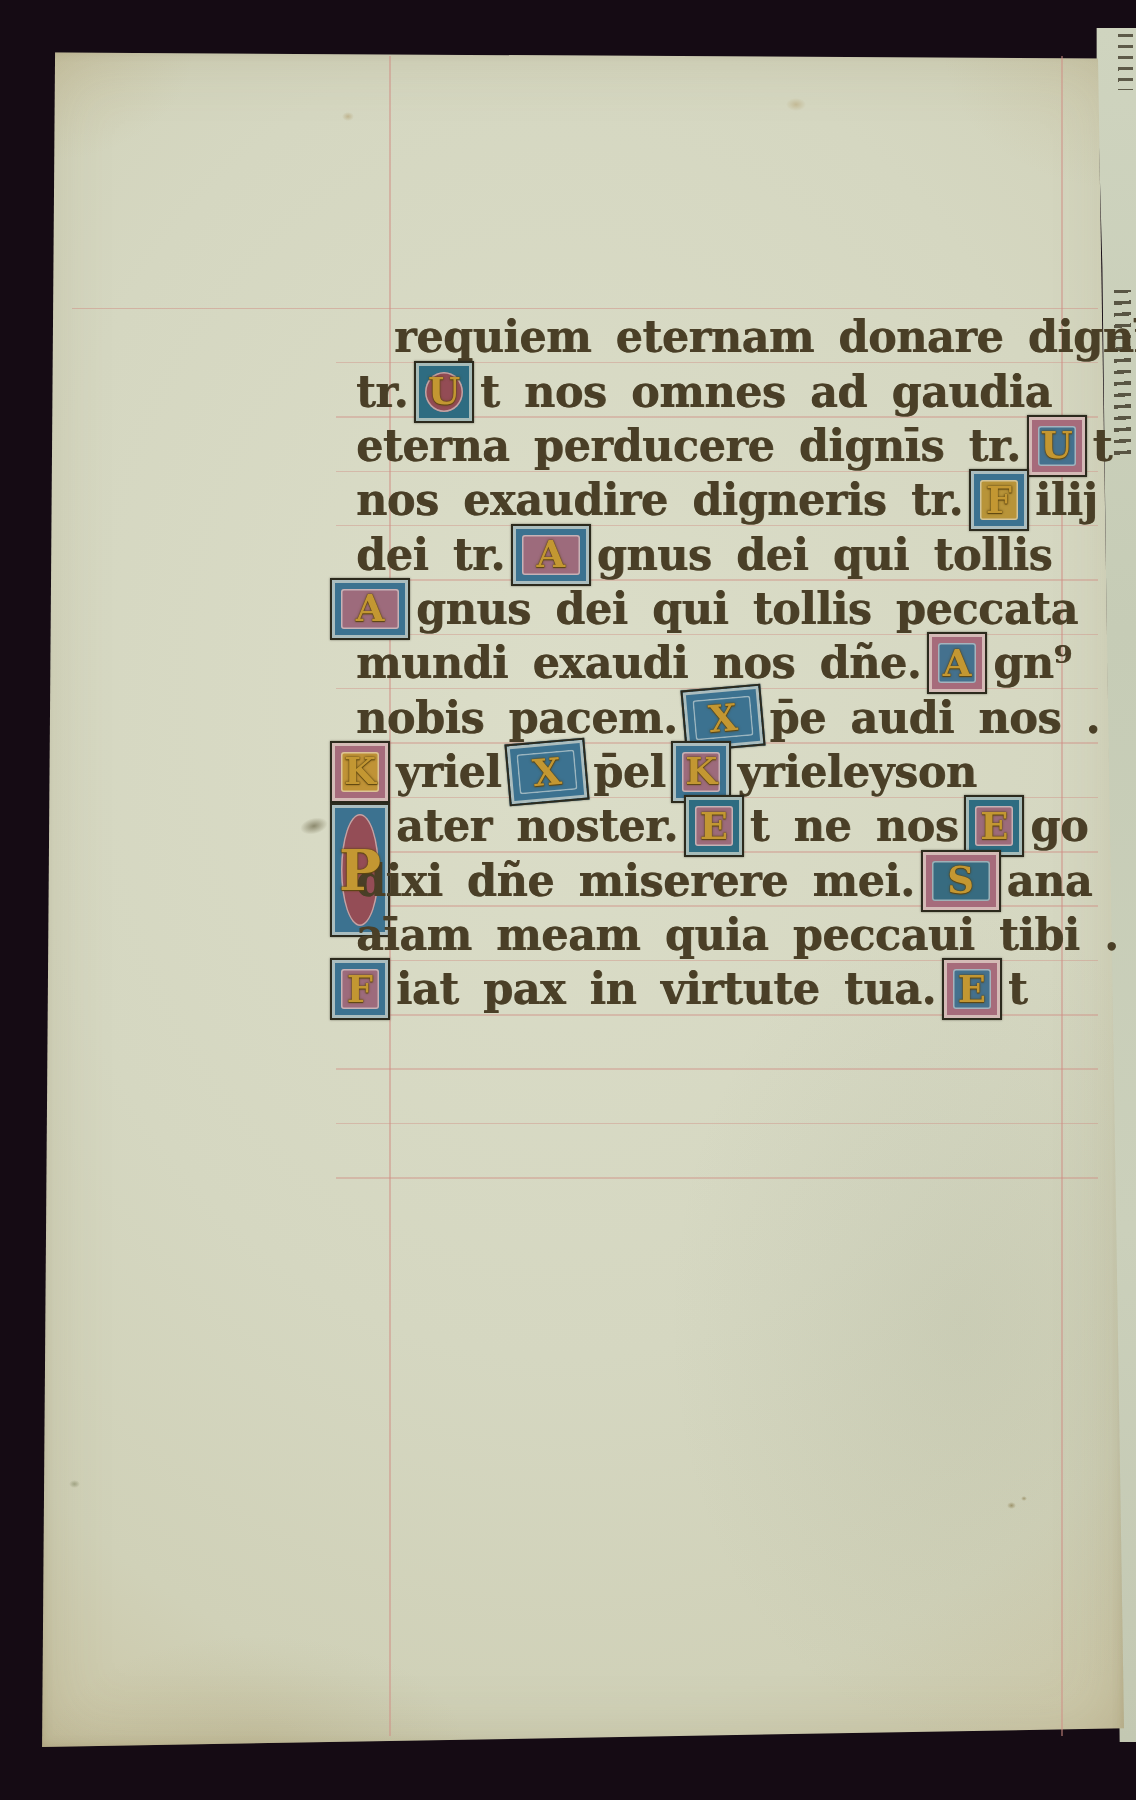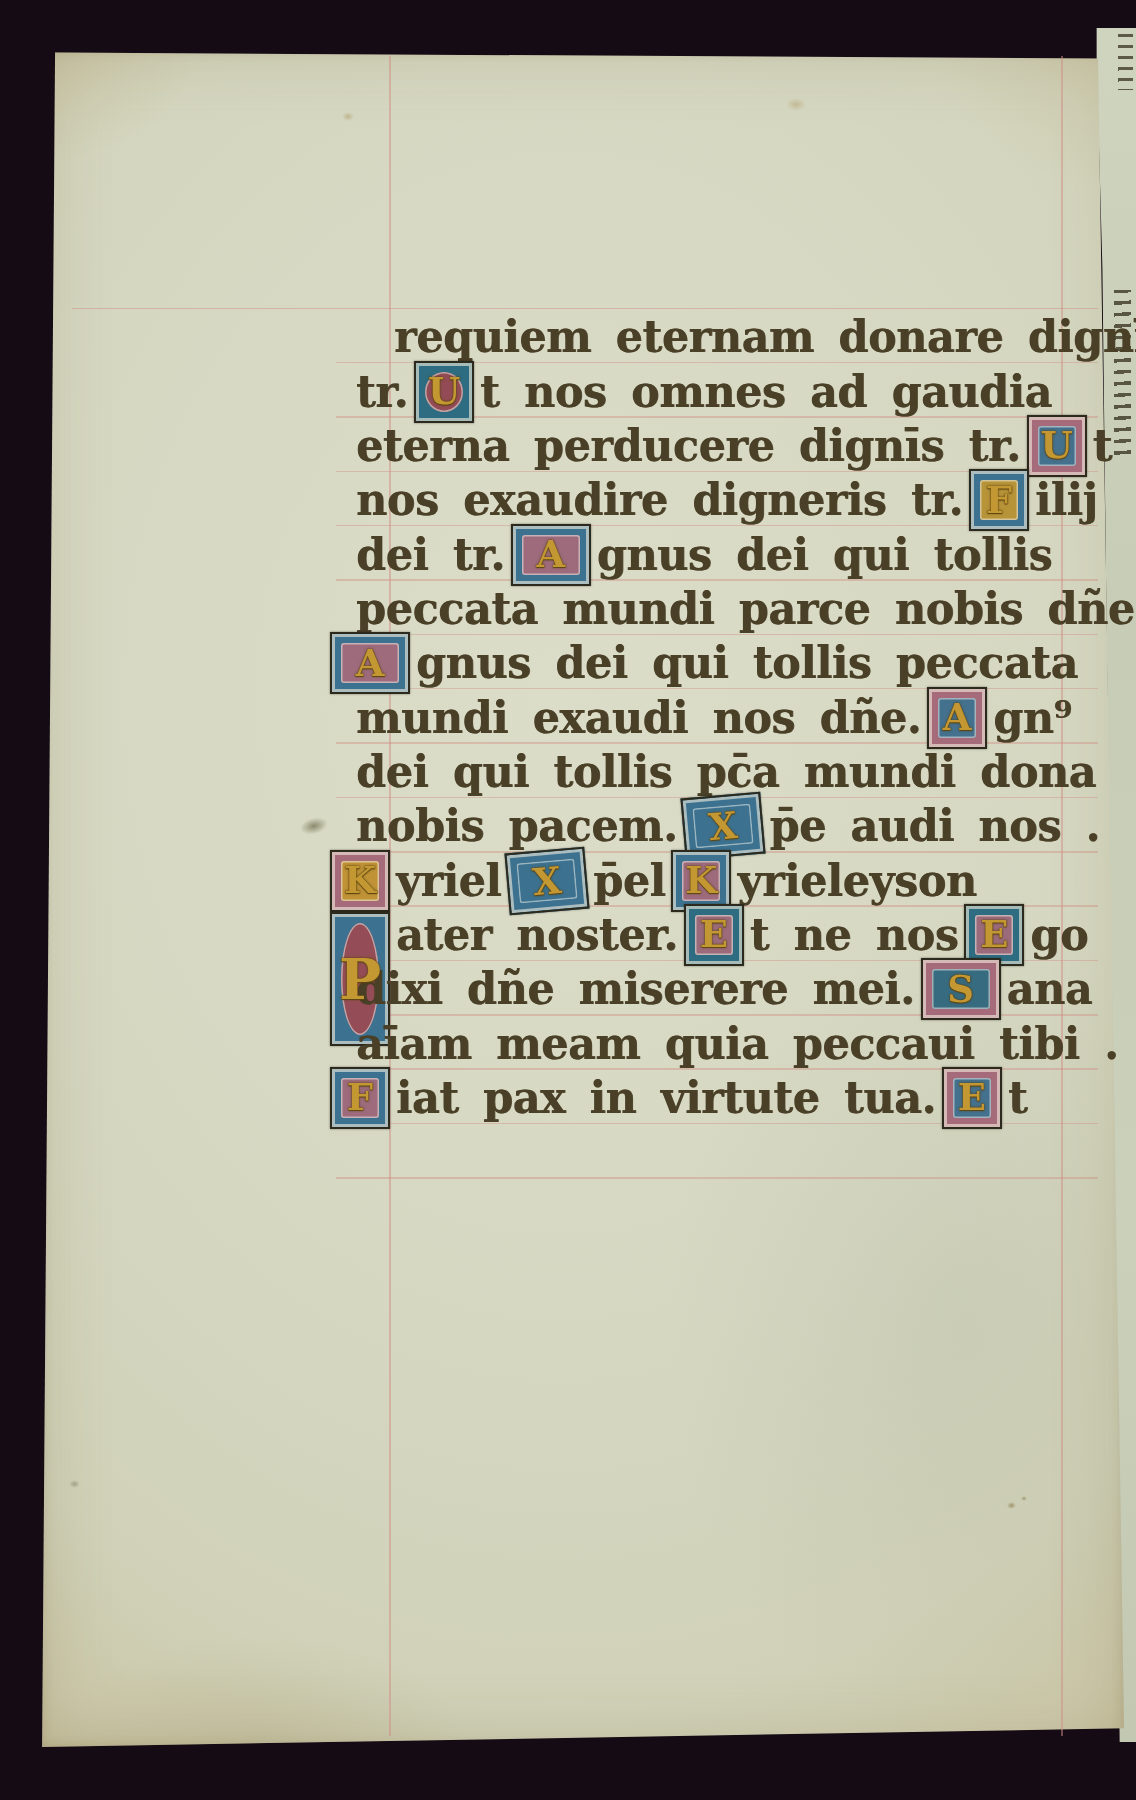--- a/index.html
+++ b/index.html
@@ -142,40 +142,34 @@
         <span class="ink">ilij</span>
       </div>
       <div class="line">
         <span class="ink">dei tr.</span>
         <span class="initial wide" style="background: rgb(60, 114, 144);">
           <span class="initial-inner" style="background: rgb(166, 107, 123);"></span>
           <span class="initial-letter" style="color: rgb(195, 151, 50);">A</span>
         </span>
         <span class="ink">gnus dei qui tollis</span>
       </div>
-      <div class="line">
-        <span class="ink">peccata mundi parce nobis dñe</span>
-      </div>
       <div class="line outdent">
         <span class="initial wide" style="background: rgb(60, 114, 144);">
           <span class="initial-inner" style="background: rgb(166, 107, 123);"></span>
           <span class="initial-letter" style="color: rgb(195, 151, 50);">A</span>
         </span>
         <span class="ink">gnus dei qui tollis peccata</span>
       </div>
       <div class="line">
         <span class="ink">mundi exaudi nos dñe.</span>
         <span class="initial" style="background: rgb(166, 107, 123);">
           <span class="initial-inner" style="background: rgb(60, 114, 144);"></span>
           <span class="initial-letter" style="color: rgb(195, 151, 50);">A</span>
         </span>
         <span class="ink">gn⁹</span>
-      </div>
-      <div class="line">
-        <span class="ink">dei qui tollis pc̄a mundi dona</span>
       </div>
       <div class="line">
         <span class="ink">nobis pacem.</span>
         <span class="initial tilt wide" style="background: rgb(60, 114, 144);">
           <span class="initial-inner" style="background: rgb(60, 114, 144);"></span>
           <span class="initial-letter" style="color: rgb(195, 151, 50);">X</span>
         </span>
         <span class="ink">p̄e audi nos .</span>
       </div>
       <div class="line outdent">

